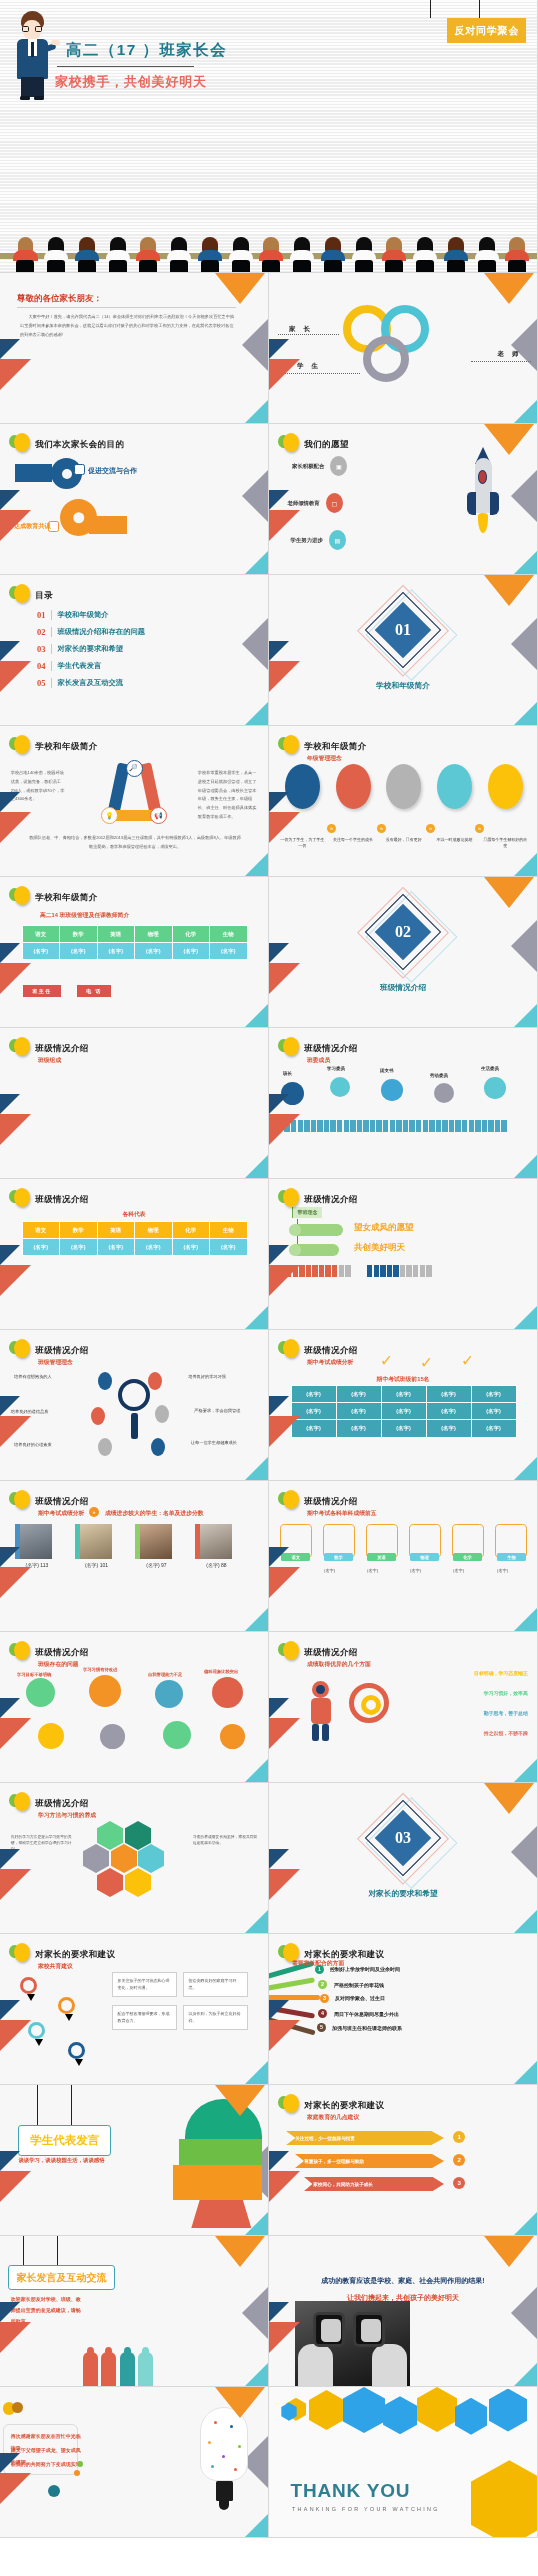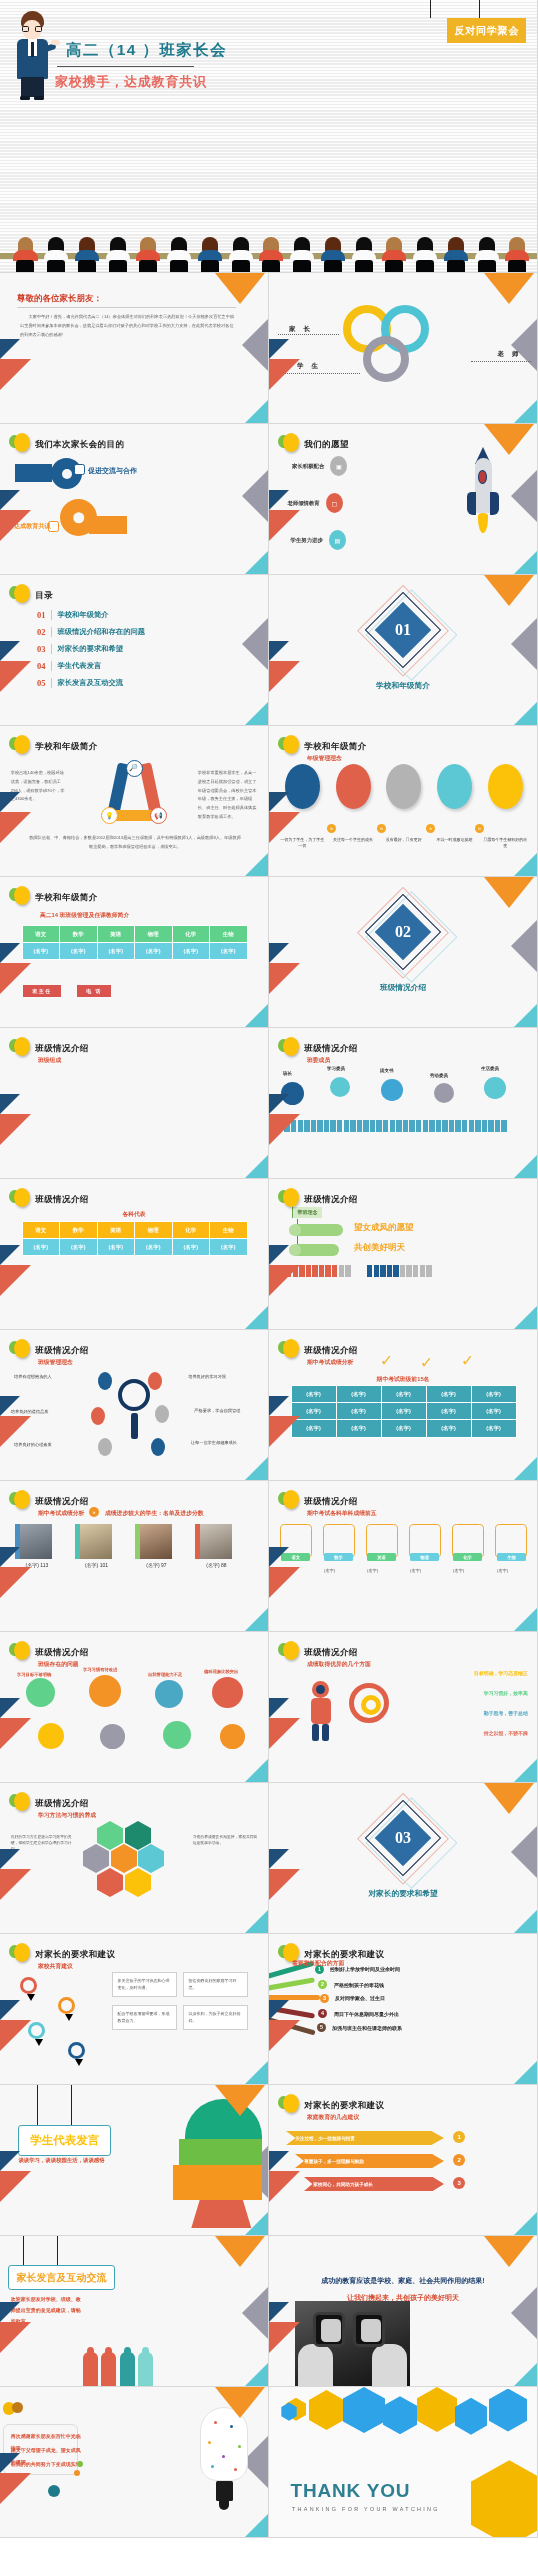--- a/index.html
+++ b/index.html
@@ -276,23 +276,23 @@
       <div class="body"></div>
         <div class="shirt"></div>
         <div class="tie"></div>
       <div class="arm"></div>
         <div class="hand"></div>
       <div class="legs"></div>
         <div class="shoe l"></div>
         <div class="shoe r"></div>
     </div>
 
-    <div class="ctitle">高二（14 ）班家长会</div>
+    <div class="ctitle">高二（17 ）班家长会</div>
     <div class="rule"></div>
-    <div class="csub">家校携手，达成教育共识</div>
+    <div class="csub">家校携手，共创美好明天</div>
 
     <div class="audience">
       <div class="bench"></div>
       <div class="aud" style="left:12.3px;">
           <div class="h" style="background:#b07b45;"></div>
           <div class="s" style="background:#e0513a;"></div>
           <div class="d"></div>
         </div>
       <div class="aud" style="left:43px;">
           <div class="h" style="background:#0d0d0d;"></div>

